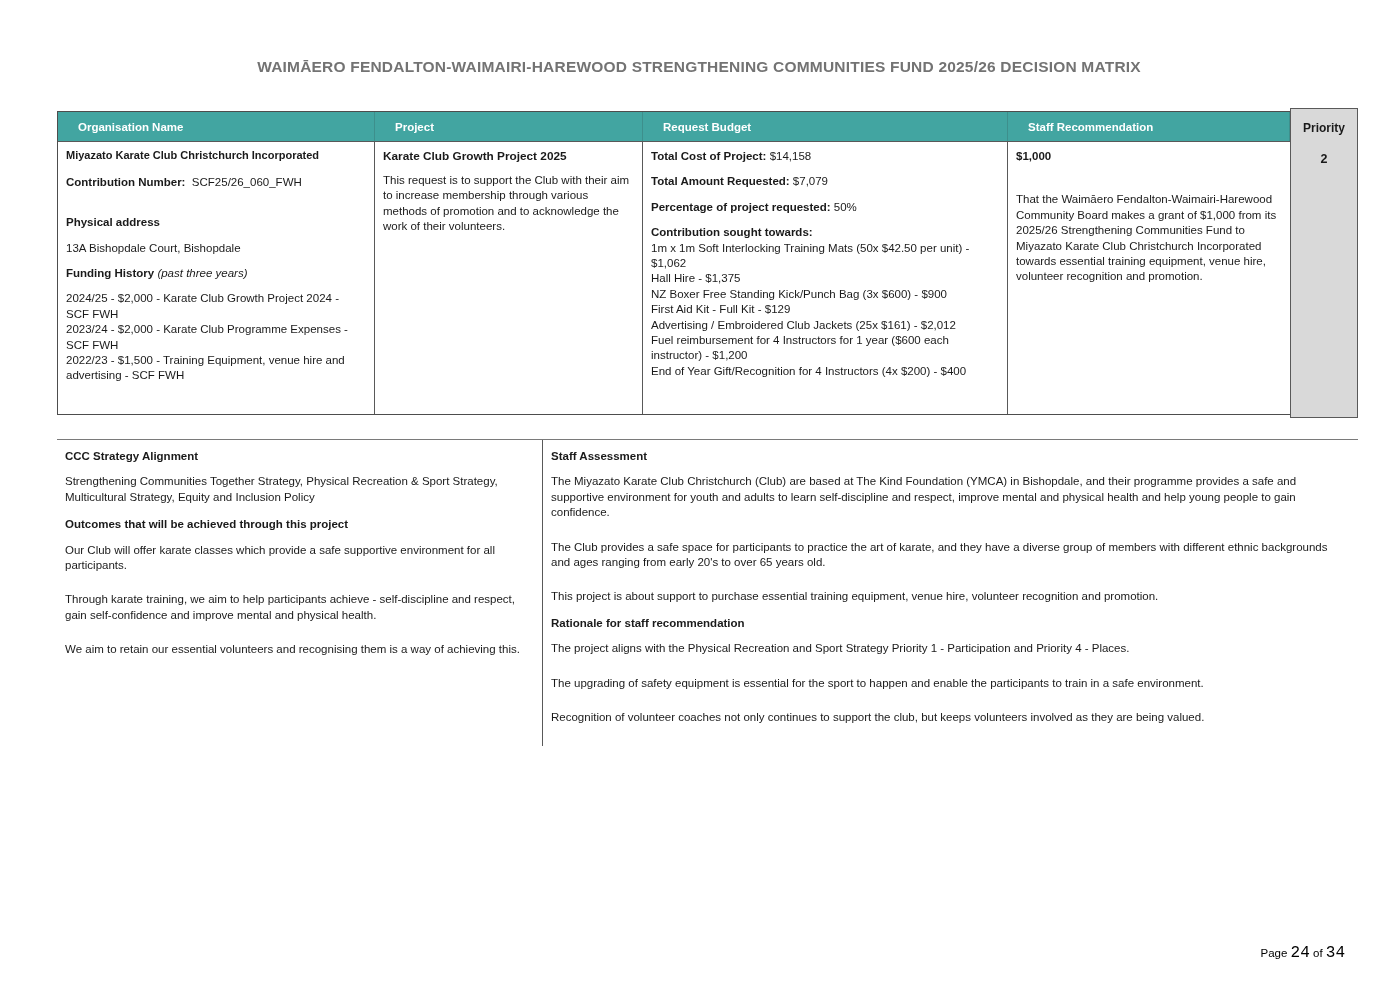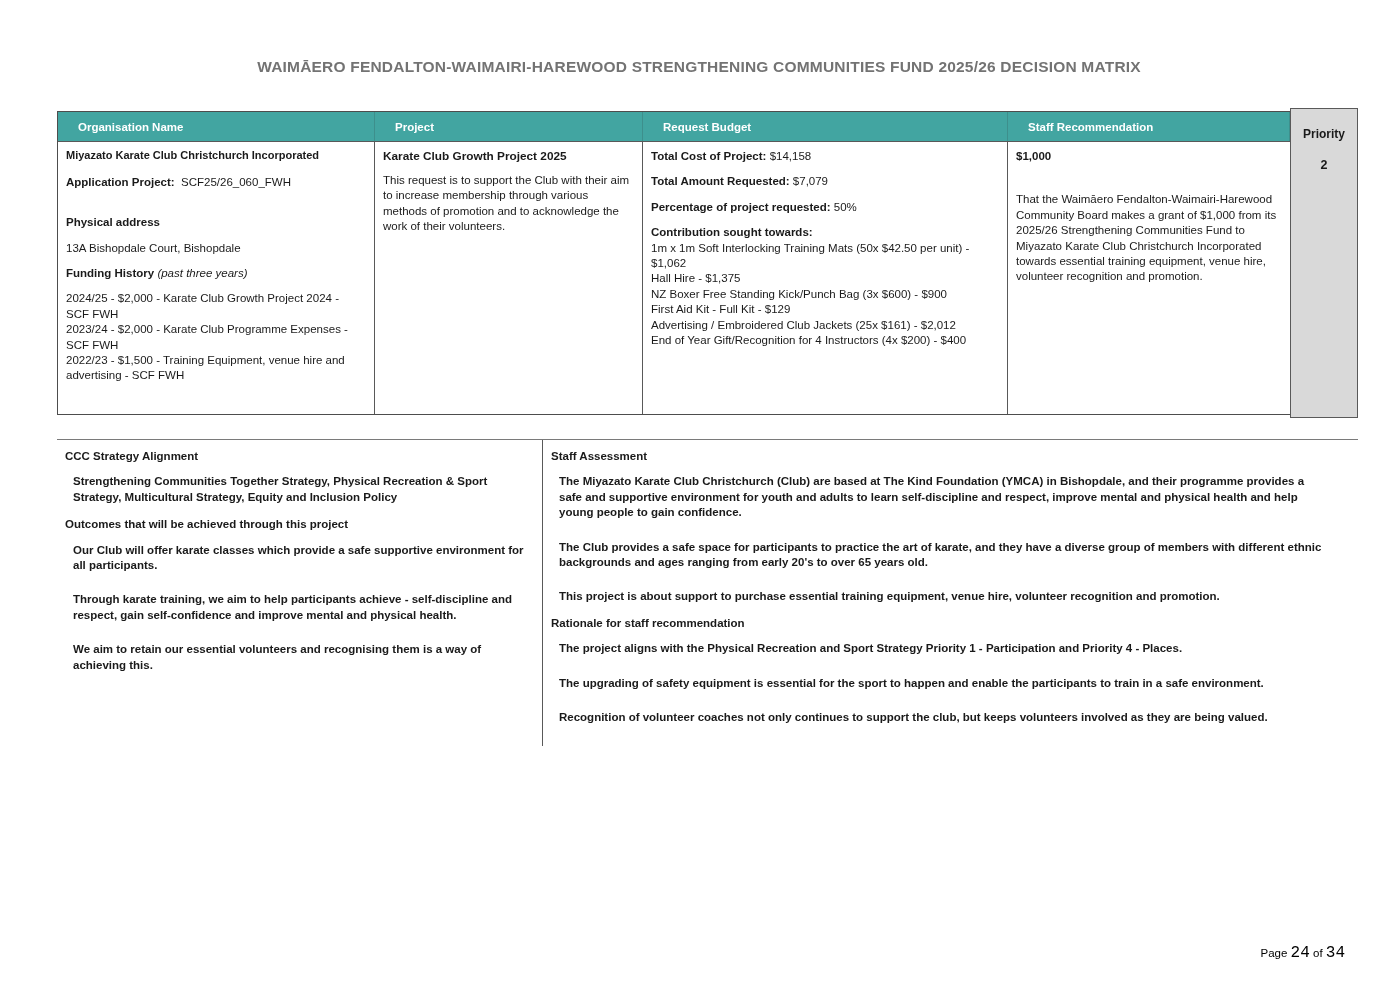--- a/index.html
+++ b/index.html
@@ -53,41 +53,41 @@
   .amount { font-weight: bold; margin: 0 0 28px; }
   .blank-gap { height: 15px; }
   
   .priority-box {
     position: absolute; left: 1290px; top: 108px;
     width: 68px; height: 310px;
     background: #d9d9d9;
     border: 1px solid #595959;
     text-align: center;
   }
-  .priority-box .ph { font-weight: bold; font-size: 12px; padding-top: 18px; }
+  .priority-box .ph { font-weight: bold; font-size: 12px; padding-top: 12px; }
   .priority-box .pv { font-weight: bold; font-size: 12.5px; margin-top: 17px; }
   
   .lower {
     position: absolute; left: 57px; top: 439px;
     width: 1301px;
     border-top: 1px solid #7a7a7a;
     display: flex; align-items: stretch;
   }
   .lower .cell-left {
     width: 485px; flex: 0 0 485px;
     padding: 9px 10px 12px 8px;
     font-size: 11.5px; line-height: 1.34;
   }
   .lower .cell-right {
     flex: 1 1 auto;
     border-left: 1px solid #595959;
     padding: 9px 26px 12px 8px;
     font-size: 11.5px; line-height: 1.34;
   }
-  .lower p { margin: 0 8px 9px; font-weight: bold; }
+  .lower p { margin: 0 0 9px; }
   .lower .hd { font-weight: bold; margin: 0 0 10px; }
   .lower .sp { margin-top: 19px; }
   
   .footer {
     position: absolute; top: 944px; right: 53px;
     font-size: 11.5px; color: #000;
   }
   .footer .num { font-family: Liberation Mono, monospace; font-size: 16px; }
 </style>
 </head>
@@ -97,21 +97,21 @@
 
 <div class="matrix">
   <div class="mhead">Organisation Name</div>
   <div class="mhead">Project</div>
   <div class="mhead">Request Budget</div>
   <div class="mhead">Staff Recommendation</div>
 
   <div class="mcell">
     <div class="org-heading">Miyazato Karate Club Christchurch Incorporated</div>
     <p>
-      <b class="lbl">Application Project:</b>&nbsp;
+      <b class="lbl">Contribution Number:</b>&nbsp;
       <span>SCF25/26_060_FWH</span>
     </p>
     <div class="blank-gap"></div>
     <p><b class="lbl">Physical address</b></p>
     <p>13A Bishopdale Court, Bishopdale</p>
     <p>
       <b class="lbl">Funding History</b>
       <i>(past three years)</i>
     </p>
     <div>
@@ -139,20 +139,21 @@
       <b class="lbl">Percentage of project requested:</b>
       <span>50%</span>
     </p>
     <p style="margin-bottom:0;"><b class="lbl">Contribution sought towards:</b></p>
     <div>
       <div class="list-line">1m x 1m Soft Interlocking Training Mats (50x $42.50 per unit) - $1,062</div>
       <div class="list-line">Hall Hire - $1,375</div>
       <div class="list-line">NZ Boxer Free Standing Kick/Punch Bag (3x $600) - $900</div>
       <div class="list-line">First Aid Kit - Full Kit - $129</div>
       <div class="list-line">Advertising / Embroidered Club Jackets (25x $161) - $2,012</div>
+      <div class="list-line">Fuel reimbursement for 4 Instructors for 1 year ($600 each instructor) - $1,200</div>
       <div class="list-line">End of Year Gift/Recognition for 4 Instructors (4x $200) - $400</div>
     </div>
     <div class="blank-gap"></div>
     <p style="margin-bottom:0;margin-top:48px;"><b class="lbl">Other sources of funding:</b></p>
     <div class="list-line">Funds on Hand - $3,128</div>
   </div>
 
   <div class="mcell">
     <div class="amount">$1,000</div>
     <p>That the Waimāero Fendalton-Waimairi-Harewood Community Board makes a grant of $1,000 from its 2025/26 Strengthening Communities Fund to Miyazato Karate Club Christchurch Incorporated towards essential training equipment, venue hire, volunteer recognition and promotion.</p>

